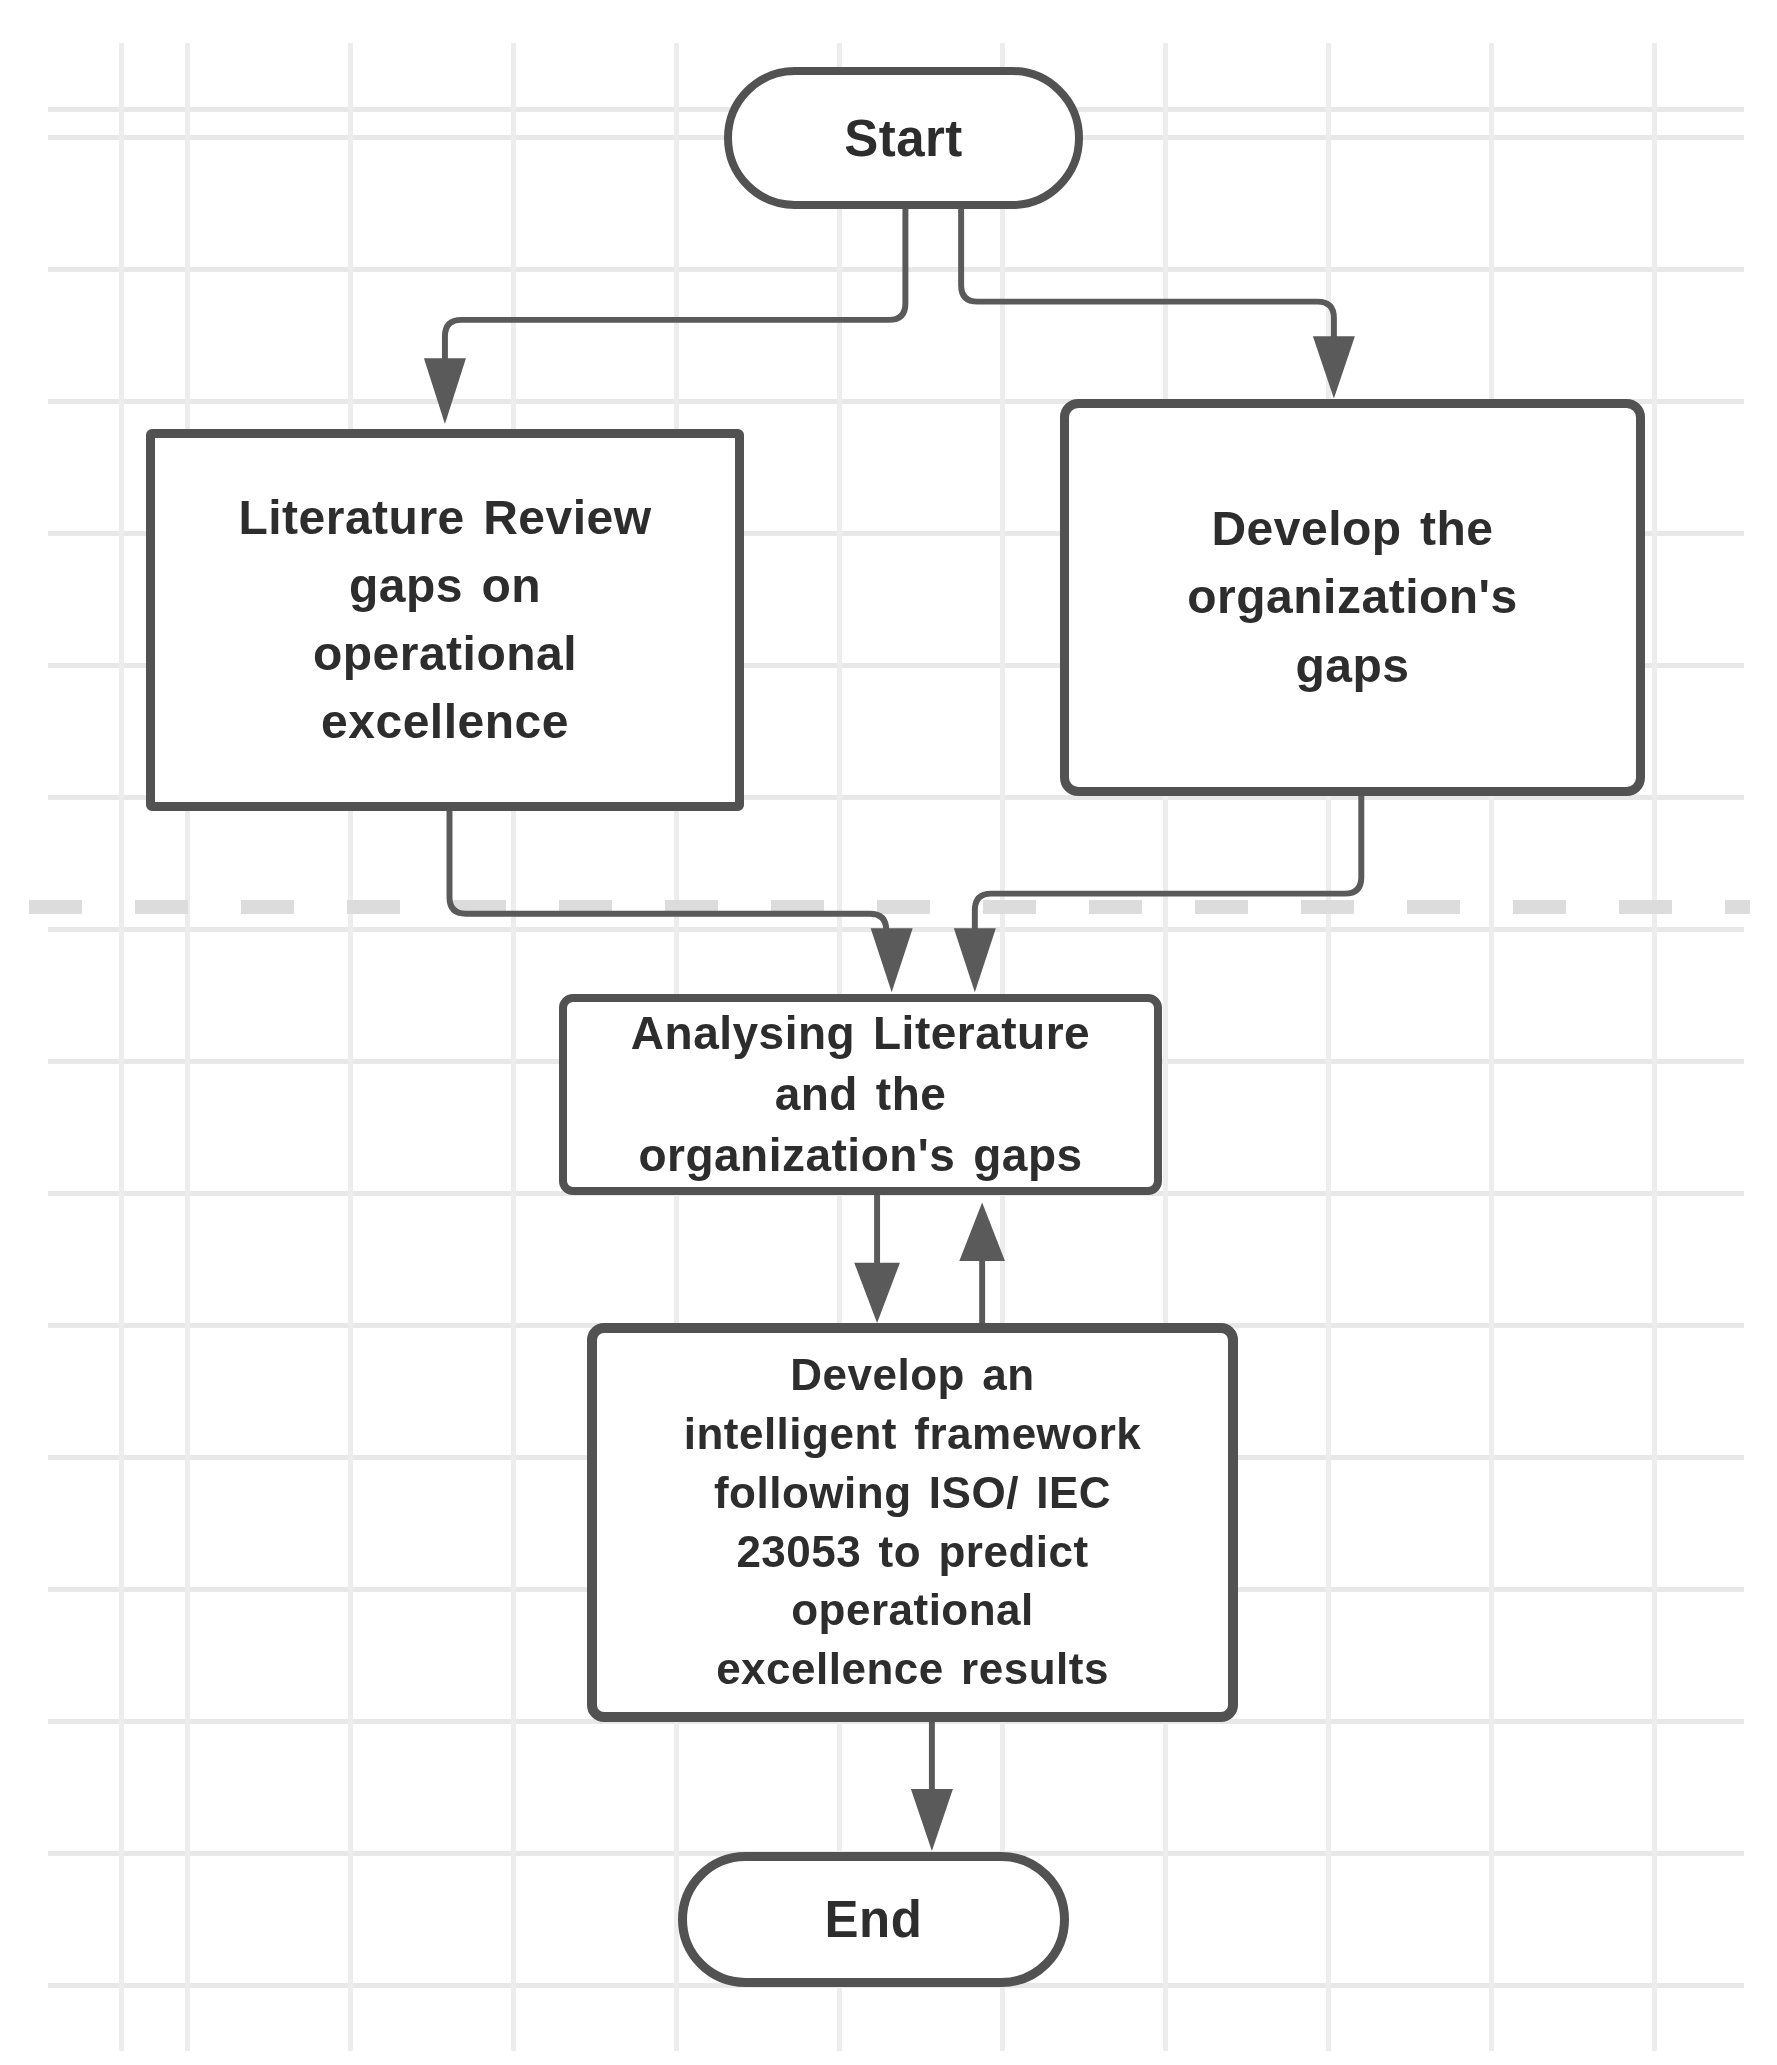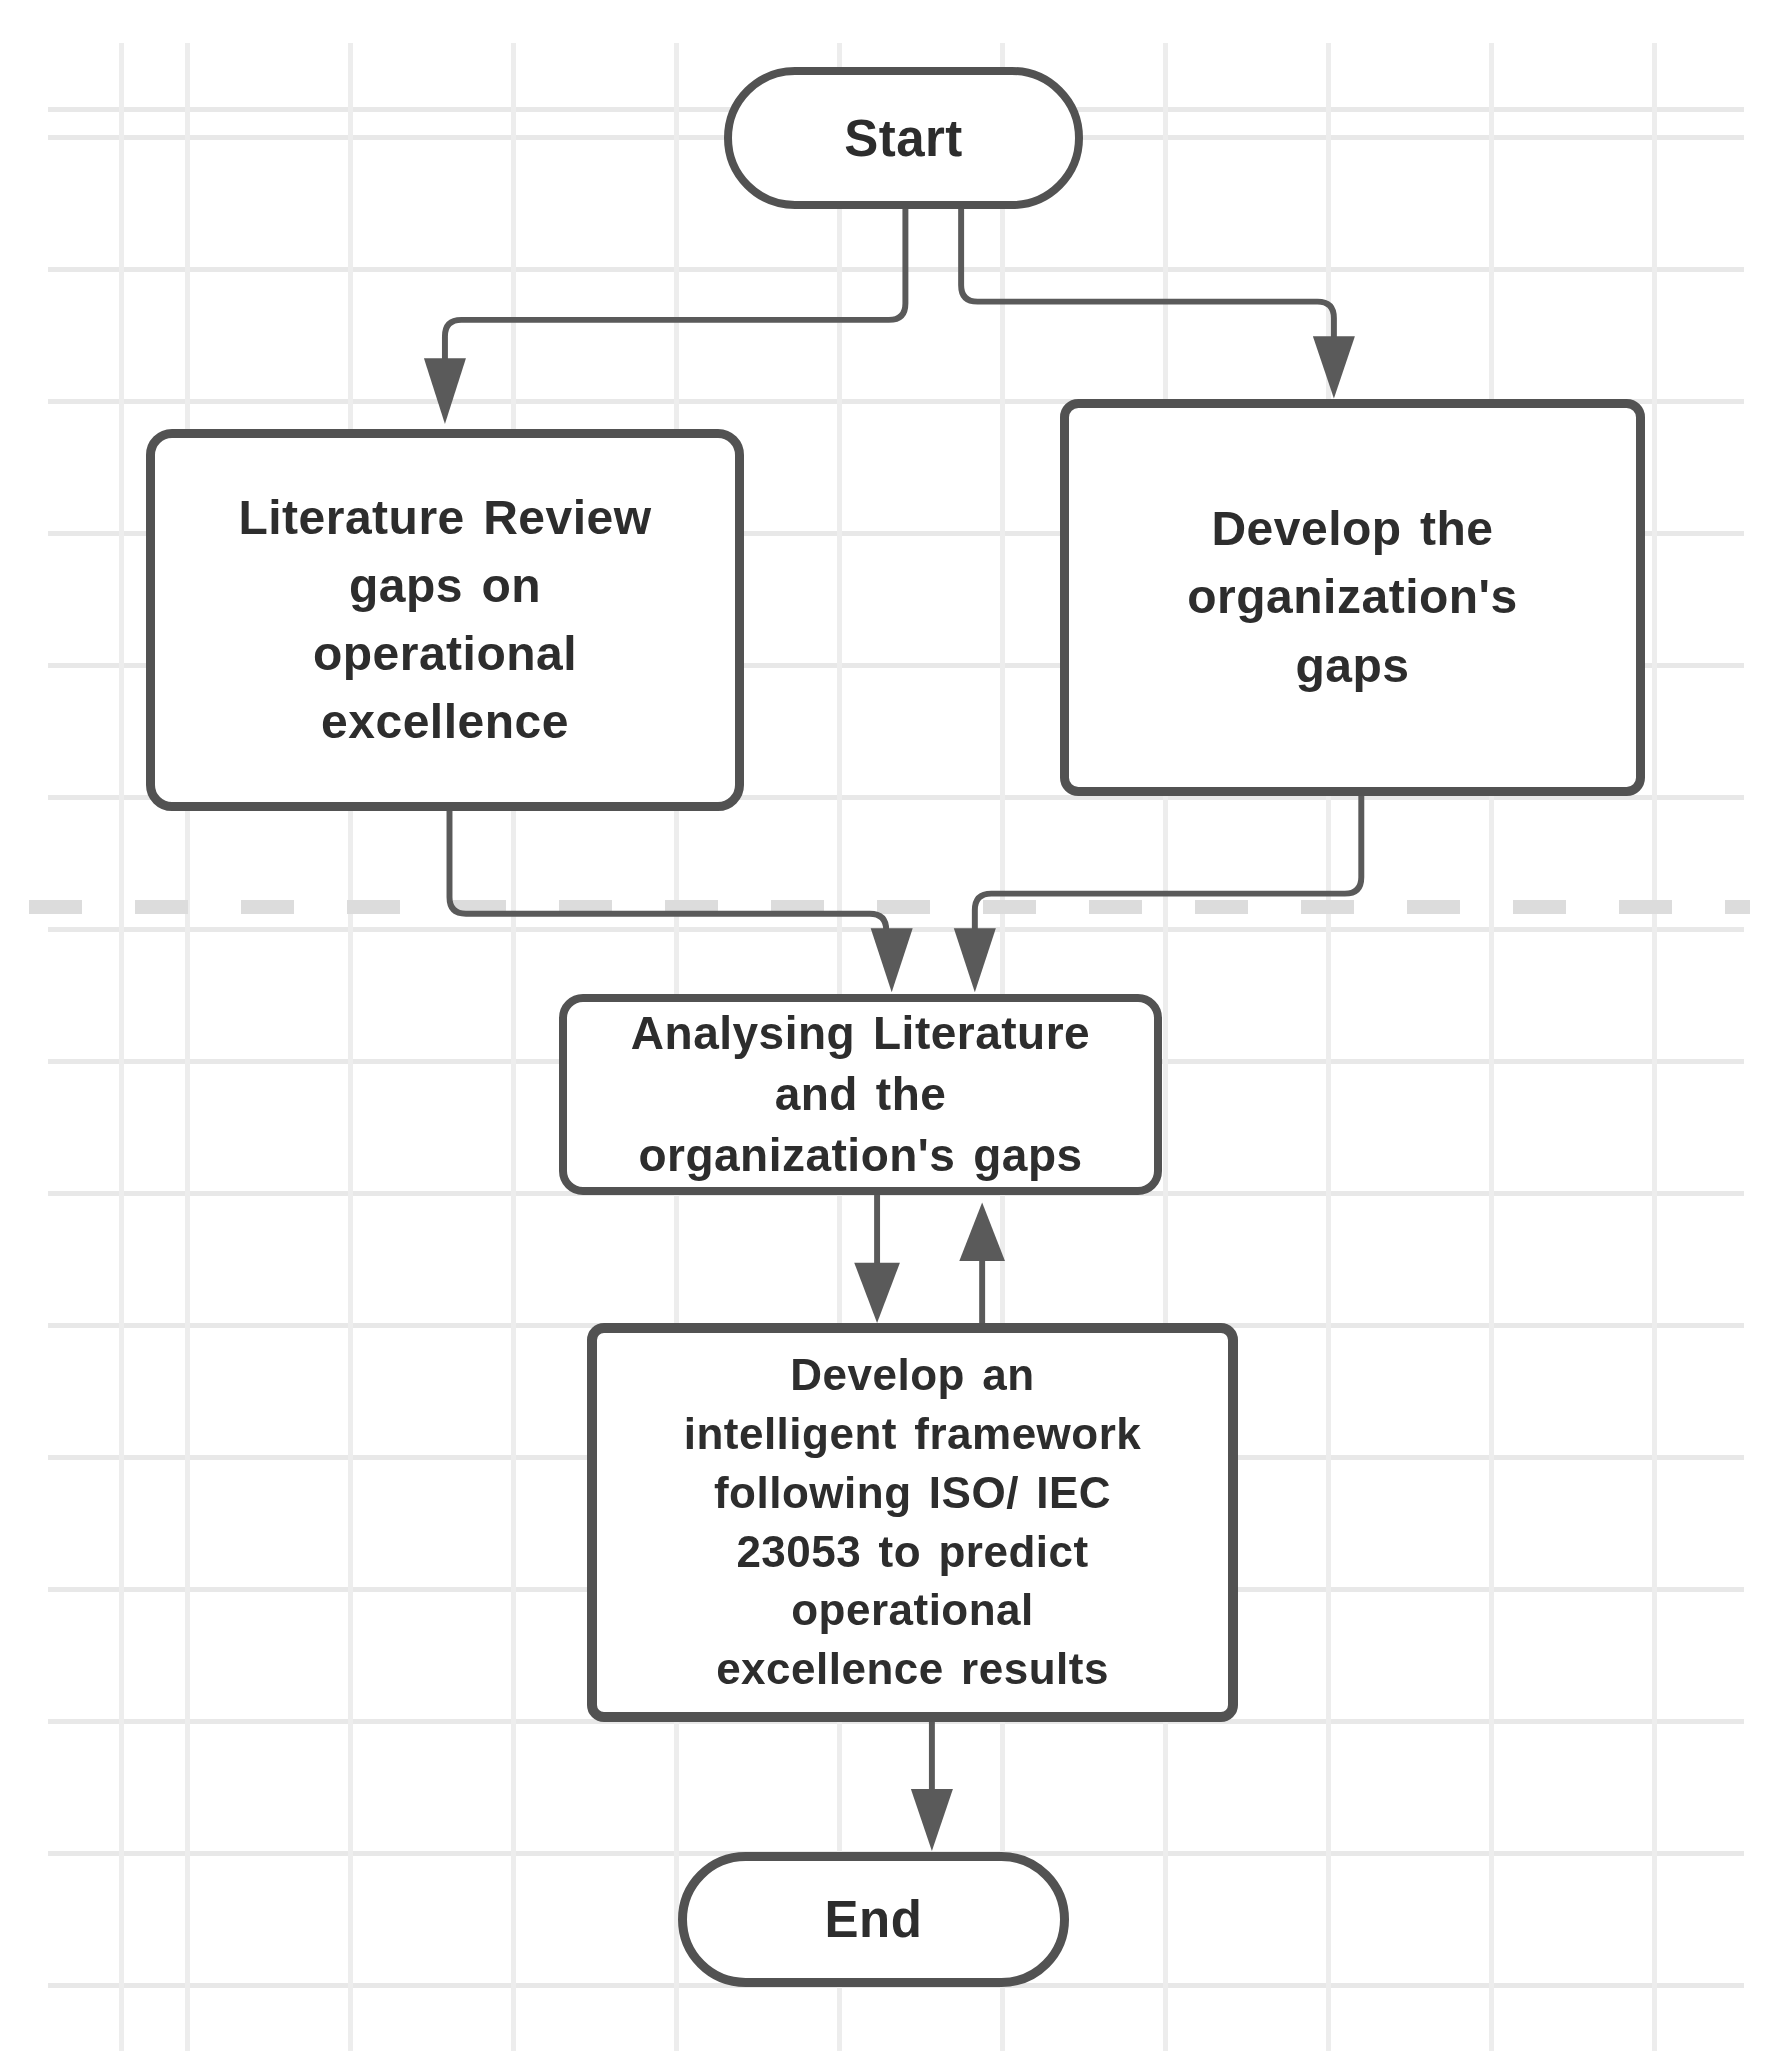--- a/index.html
+++ b/index.html
@@ -20,25 +20,25 @@
 
   svg.connectors{position:absolute;left:0;top:0;width:1777px;height:2065px;}
 
   .node{position:absolute;box-sizing:border-box;background:#ffffff;border:9.1px solid #525252;
         display:flex;align-items:center;justify-content:center;text-align:center;
         color:#2d2d2d;font-weight:bold;letter-spacing:0.5px;word-spacing:4.6px;}
   .node .label{white-space:pre-line;width:100%;}
 
   .node.start{left:724px;top:67px;width:359px;height:142px;border-radius:71px;
               border-width:8.2px;font-size:51px;}
-  .node.literature{left:146px;top:429px;width:598px;height:382px;border-radius:26px;
+  .node.literature{left:146px;top:429px;width:598px;height:382px;border-radius:6px;
               font-size:48px;line-height:1.42;}
   .node.identify{left:1060px;top:399px;width:585px;height:397px;border-radius:18.3px;
               font-size:48px;line-height:1.42;}
-  .node.analysing{left:559px;top:994px;width:603px;height:201px;border-radius:24px;
+  .node.analysing{left:559px;top:994px;width:603px;height:201px;border-radius:14px;
               border-width:8.2px;font-size:46px;line-height:1.32;}
   .node.develop{left:587px;top:1323px;width:651px;height:399px;border-radius:17px;
               border-width:10px;font-size:44px;line-height:1.34;}
   .node.end{left:678px;top:1852px;width:391px;height:135px;border-radius:68px;
               font-size:51px;}
 </style>
 </head>
 <body>
 
 <div class="canvas">

